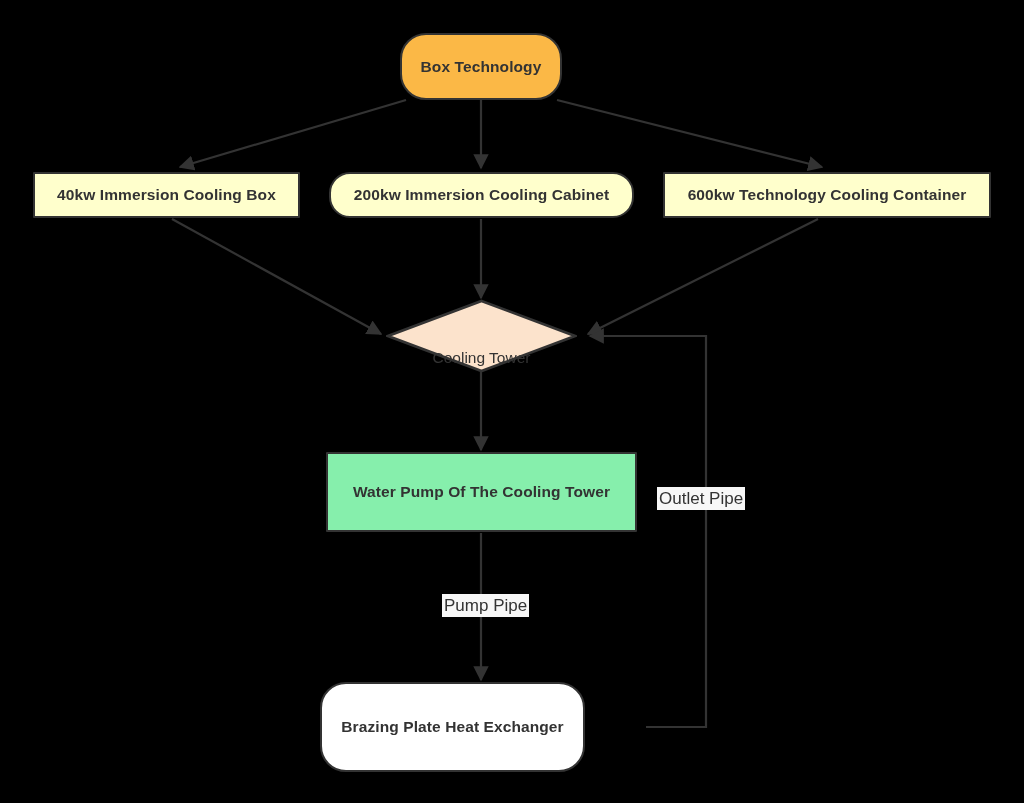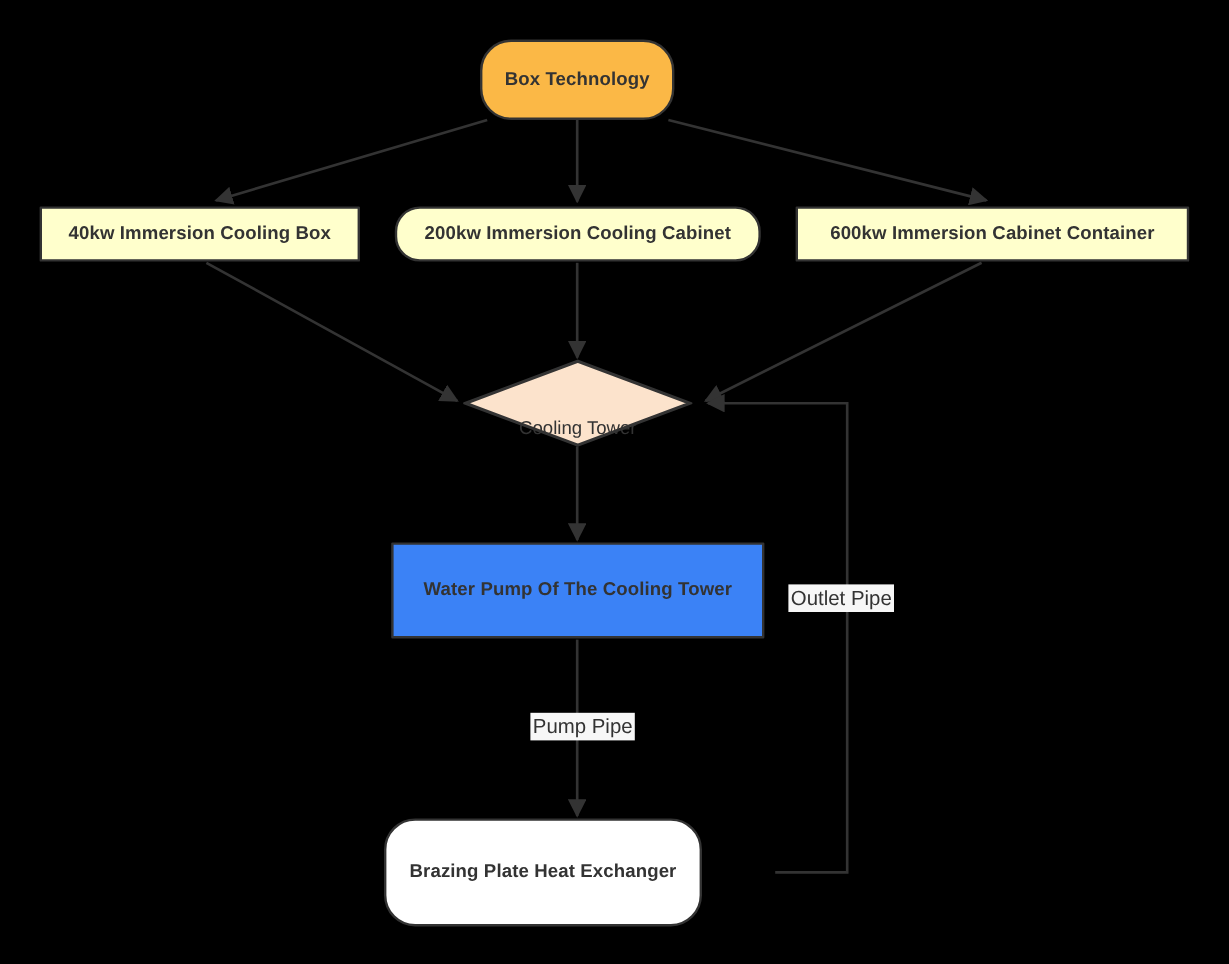--- a/index.html
+++ b/index.html
@@ -116,31 +116,31 @@
 
   <div class="node node-rect" style="left:33px; top:172px; width:267px; height:46px; background:#FFFFCC;">
     <span>40kw Immersion Cooling Box</span>
   </div>
 
   <div class="node node-rect" style="left:329px; top:172px; width:305px; height:46px; background:#FFFFCC;border-radius:21px;">
     <span>200kw Immersion Cooling Cabinet</span>
   </div>
 
   <div class="node node-rect" style="left:663px; top:172px; width:328px; height:46px; background:#FFFFCC;">
-    <span>600kw Immersion Cabinet Container</span>
+    <span>600kw Technology Cooling Container</span>
   </div>
 
   <div class="node-diamond-wrap" style="left:386px; top:299px; width:191px; height:74px;">
     <svg class="diamond-shape" viewBox="0 0 191 74" preserveAspectRatio="none">
       <polygon points="95.5,2 189,37 95.5,72 2,37" fill="#FCE3CC" stroke="#333333" stroke-width="2.6"></polygon>
     </svg>
     <span class="diamond-label">Cooling Tower</span>
   </div>
 
-  <div class="node node-rect" style="left:326px; top:452px; width:311px; height:80px; background:#3b82f6;">
+  <div class="node node-rect" style="left:326px; top:452px; width:311px; height:80px; background:#86efac;">
     <span>Water Pump Of The Cooling Tower</span>
   </div>
 
   <div class="node node-rounded" style="left:320px; top:682px; width:265px; height:90px; background:#ffffff;align-items:center;">
     <span>Brazing Plate Heat Exchanger</span>
   </div>
 
   <div class="edge-label" style="left:442px; top:594px;">Pump Pipe</div>
 
   <div class="edge-label" style="left:657px; top:487px;">Outlet Pipe</div>

